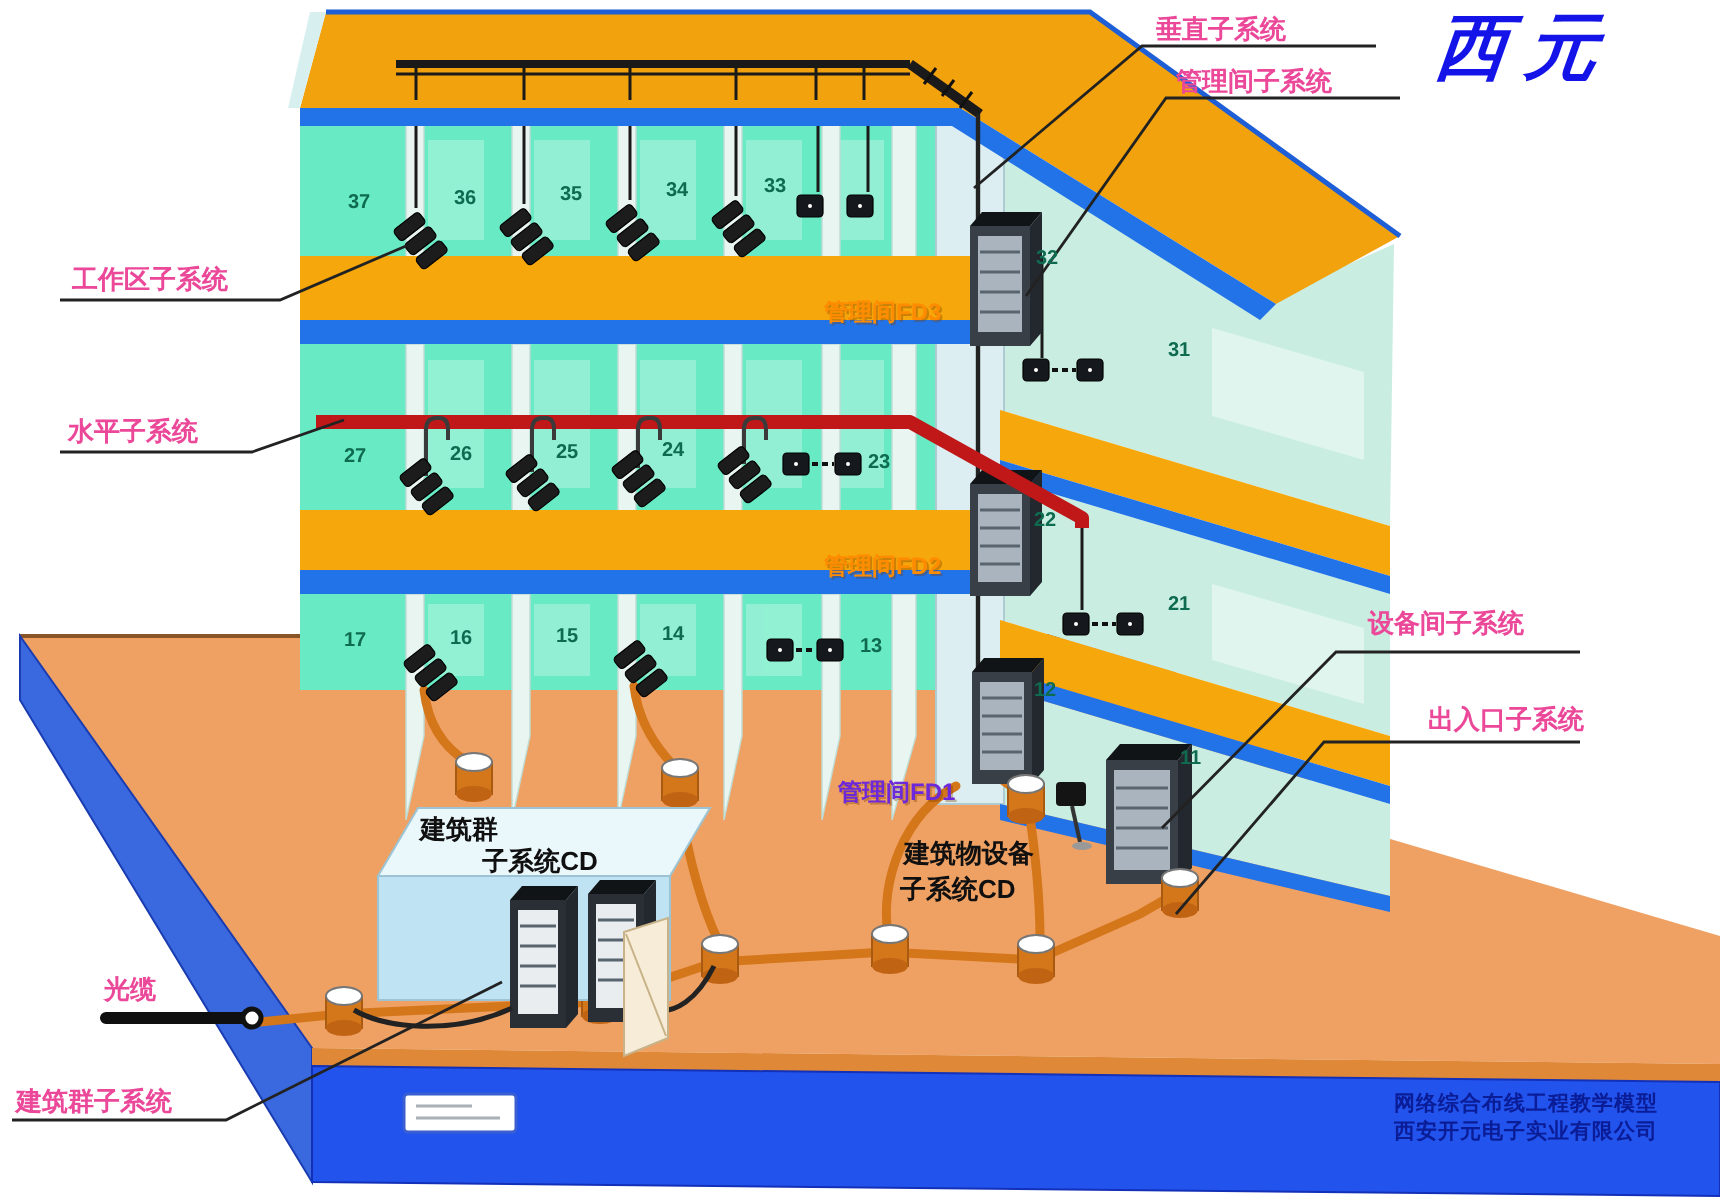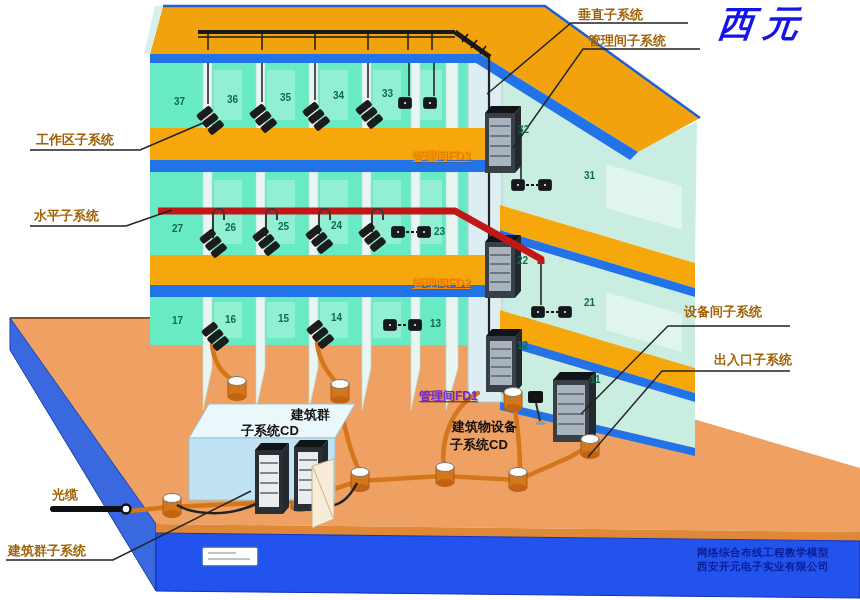--- a/index.html
+++ b/index.html
@@ -1,22 +1,22 @@
 <!DOCTYPE html>
 <html><head>
 <meta charset="utf-8">
 <style>
   html,body{margin:0;padding:0;background:#fff;}
   .stage{position:relative;width:860px;height:600px;background:#ffffff;overflow:hidden;
          font-family:"Liberation Sans","DejaVu Sans",sans-serif;}
   .stage svg{position:absolute;left:0;top:0;z-index:1;}
-  .lbl{position:absolute;z-index:3;font-weight:bold;font-size:13px;color:#a16207;white-space:nowrap;}
+  .lbl{position:absolute;z-index:3;font-weight:bold;font-size:13px;color:#ec4899;white-space:nowrap;}
   .rm{position:absolute;z-index:3;font-weight:bold;font-size:10px;color:#0F6B50;white-space:nowrap;}
   .fd{position:absolute;z-index:3;font-weight:bold;font-size:12px;color:#FF8C00;
-      text-shadow:1px 1px 0 rgba(120,60,0,.35);white-space:nowrap;text-decoration:underline;}
+      text-shadow:1px 1px 0 rgba(120,60,0,.35);white-space:nowrap;}
   .fd1{color:#6d28d9;}
   .boxlbl{position:absolute;z-index:3;font-weight:bold;font-size:13px;color:#101010;white-space:nowrap;}
   .brand{position:absolute;z-index:3;left:718px;top:0px;font-family:"DejaVu Serif","Liberation Serif",serif;
          font-weight:bold;font-style:italic;font-size:36px;letter-spacing:9px;color:#1414E8;
          transform:skewX(-6deg);}
   .footer{position:absolute;z-index:3;left:668px;top:545px;width:190px;text-align:center;
           font-size:10.5px;font-weight:bold;color:#0A1C96;line-height:14px;letter-spacing:.5px;}
 </style>
 </head>
 <body>
@@ -407,21 +407,21 @@
 <div class="lbl" style="left:34px;top:207px">水平子系统</div>
 <div class="lbl" style="left:684px;top:303px">设备间子系统</div>
 <div class="lbl" style="left:714px;top:351px">出入口子系统</div>
 <div class="lbl" style="left:52px;top:486px">光缆</div>
 <div class="lbl" style="left:8px;top:542px">建筑群子系统</div>
 
 <div class="fd" style="left:412px;top:148px">管理间FD3</div>
 <div class="fd" style="left:412px;top:275px">管理间FD2</div>
 <div class="fd fd1" style="left:419px;top:388px">管理间FD1</div>
 
-<div class="boxlbl" style="left:210px;top:406px;width:120px;text-align:right">建筑群</div>
+<div class="boxlbl" style="left:210px;top:406px;width:120px;text-align:left">建筑群</div>
 <div class="boxlbl" style="left:210px;top:422px;width:120px;text-align:center">子系统CD</div>
 <div class="boxlbl" style="left:452px;top:418px">建筑物设备</div>
 <div class="boxlbl" style="left:450px;top:436px">子系统CD</div>
 
 <span class="rm" style="left:174px;top:96px">37</span>
 <span class="rm" style="left:227px;top:94px">36</span>
 <span class="rm" style="left:280px;top:92px">35</span>
 <span class="rm" style="left:333px;top:90px">34</span>
 <span class="rm" style="left:382px;top:88px">33</span>
 <span class="rm" style="left:172px;top:223px">27</span>

